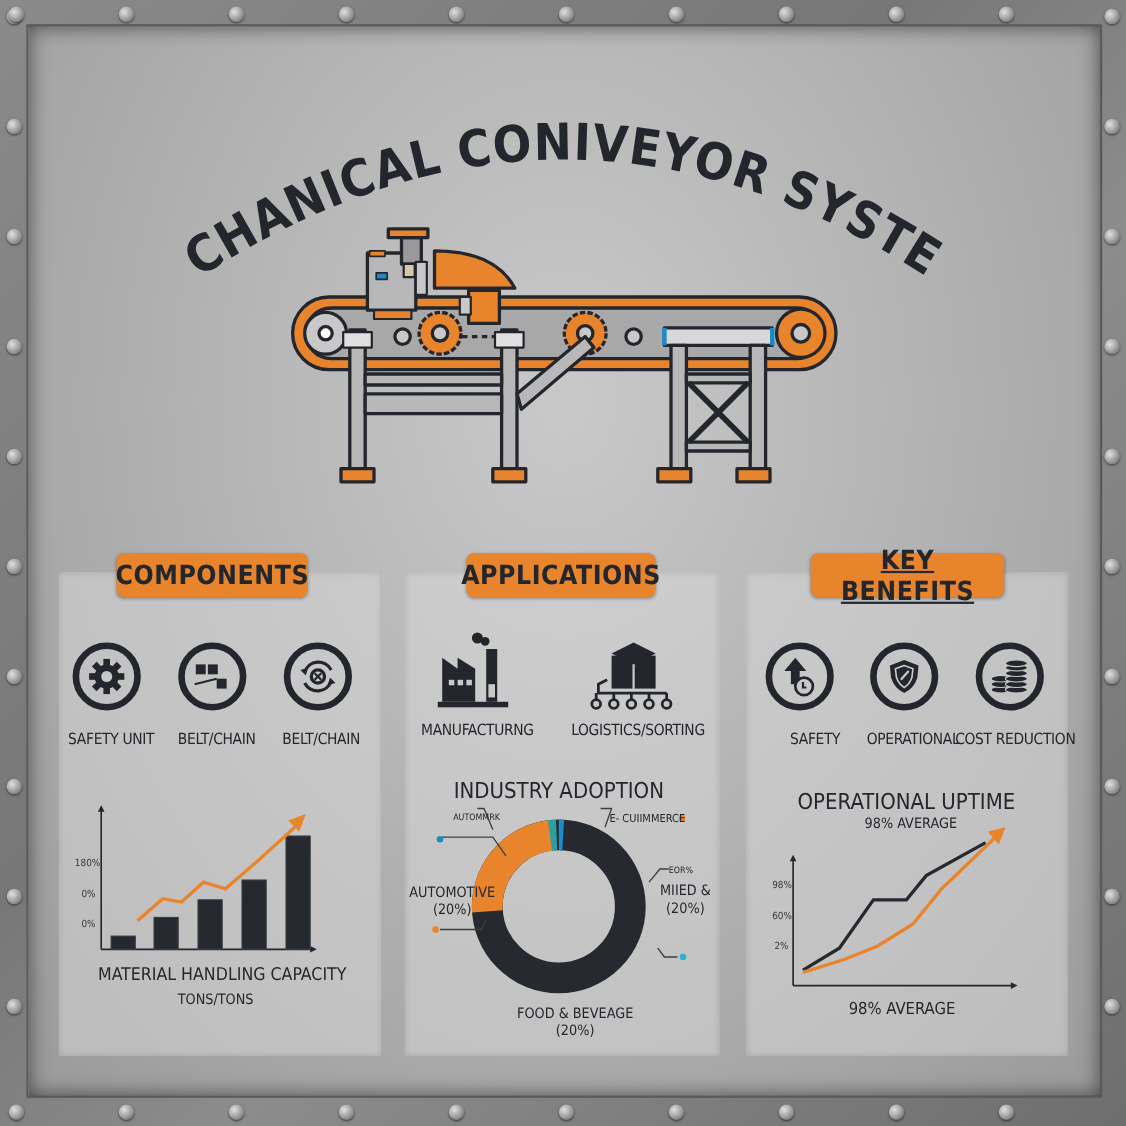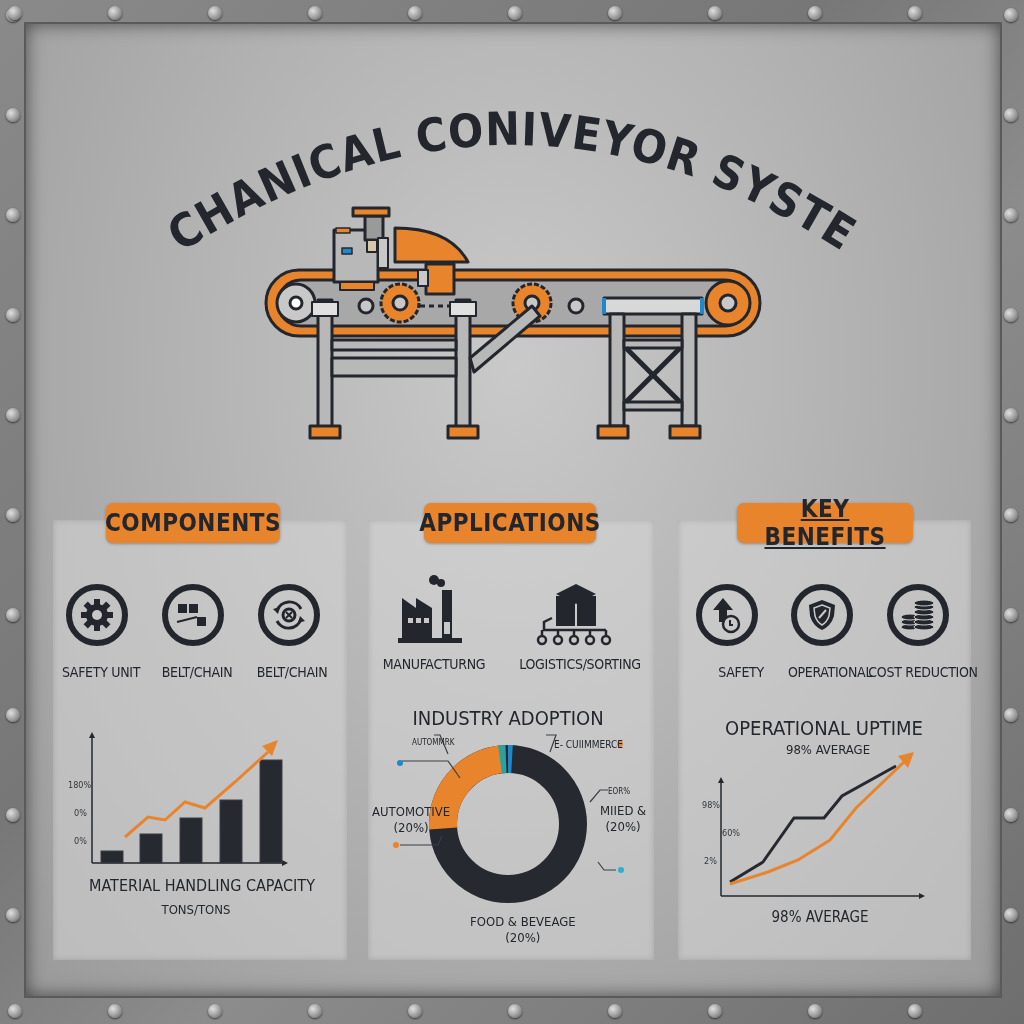--- a/index.html
+++ b/index.html
@@ -320,15 +320,15 @@
 <svg style="position:absolute;left:718px;top:774px;" width="210" height="130">
   <line x1="3" y1="6" x2="3" y2="122" stroke="#23272d" stroke-width="1.5"></line>
   <polygon points="0,9 3,3 6,9" fill="#23272d"></polygon>
   <line x1="3" y1="122" x2="204" y2="122" stroke="#23272d" stroke-width="1.5"></line>
   <polygon points="201,119 207,122 201,125" fill="#23272d"></polygon>
   <polyline points="12,108 45,88 76,44 106,44 124,22 178,-8" fill="none" stroke="#262a30" stroke-width="3"></polyline>
   <polyline points="12,110 50,98 80,86 112,66 138,34 186,-12" fill="none" stroke="#e8842c" stroke-width="3"></polyline>
   <polygon points="180,-18 196,-22 190,-6" fill="#e8842c"></polygon>
 </svg>
 <div class="tick" style="left:702px;top:800px;">98%</div>
-<div class="tick" style="left:702px;top:828px;margin-left:20px;">60%</div>
+<div class="tick" style="left:702px;top:828px;">60%</div>
 <div class="tick" style="left:704px;top:856px;">2%</div>
 <div class="sub" style="left:820px;top:908px;font-size:15px;">98% AVERAGE</div>
 
 </body></html>

